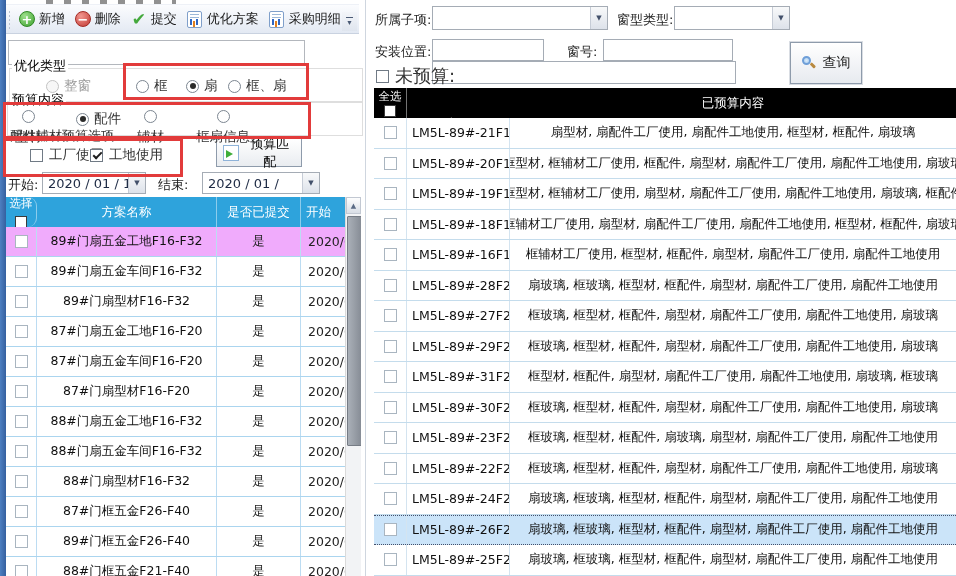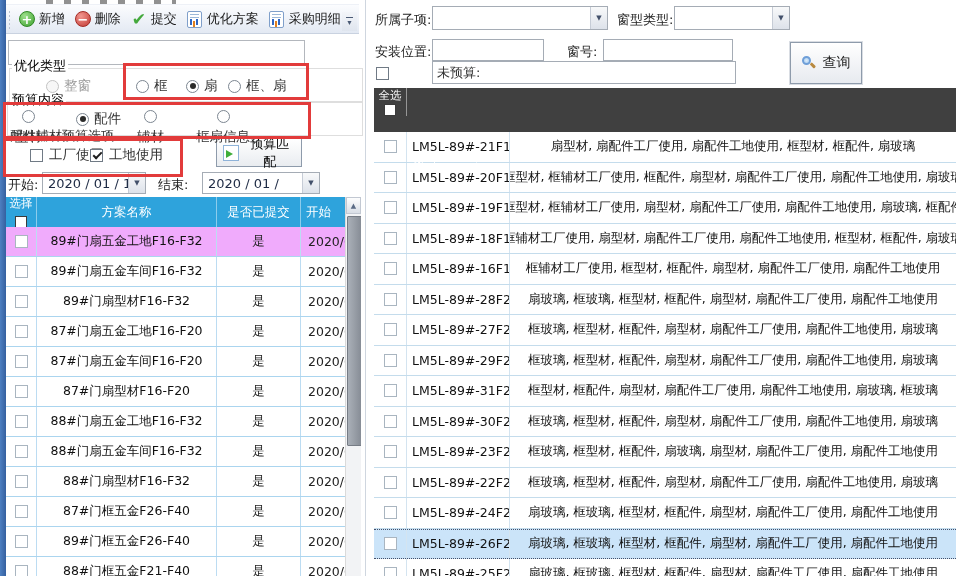--- a/index.html
+++ b/index.html
@@ -53,21 +53,21 @@
 
   .datelab{position:absolute;font-size:13px;color:#222;z-index:1;}
   .datefield{position:absolute;height:22px;border:1px solid #a5acb5;background:#fff;box-sizing:border-box;display:flex;align-items:center;}
   .datefield .val{flex:1;padding-left:5px;font-size:13px;color:#1d2a44;white-space:nowrap;overflow:hidden;}
   .drop-btn{width:16px;height:100%;background:linear-gradient(#f8f9fa,#dde2ea);border-left:1px solid #c6ccd6;display:flex;align-items:center;justify-content:center;font-size:7px;color:#42506a;cursor:pointer;flex:none;}
 
   
   .ltable{position:absolute;left:0;top:197px;width:355px;height:379px;overflow:hidden;}
   .lhead{position:absolute;left:0;top:0;width:339px;height:30px;background:#2ea3dc;display:flex;color:#fff;}
   .lhead>div{border-right:1px solid rgba(255,255,255,.45);box-sizing:border-box;}
-  .hc0{width:31px;display:flex;flex-direction:column;align-items:center;justify-content:center;gap:5px;font-size:11.5px;}
+  .hc0{width:31px;display:flex;flex-direction:column;align-items:center;justify-content:center;gap:5px;font-size:11.5px;border-radius:9px;}
   .hc1{width:180px;display:flex;align-items:center;justify-content:center;font-size:12.5px;}
   .hc2{width:84px;display:flex;align-items:center;justify-content:center;font-size:12.5px;}
   .hc3{flex:1;display:flex;align-items:center;padding-left:5px;font-size:12.5px;overflow:hidden;white-space:nowrap;border-right:0!important;}
   .hcb{border:1px solid #3b3b3b;width:12px;height:12px;}
   .lbody{position:absolute;left:0;top:30px;width:339px;}
   .lrow{display:flex;height:30px;border-bottom:1px solid #abd5ef;background:#fff;box-sizing:border-box;cursor:default;}
   .lrow.sel{background:#f0abfc;}
   .lc0{width:31px;border-right:1px solid #bcdcf2;display:flex;align-items:center;justify-content:center;box-sizing:border-box;}
   .lc1{width:180px;border-right:1px solid #bcdcf2;display:flex;align-items:center;justify-content:center;font-size:12.5px;color:#111;box-sizing:border-box;white-space:nowrap;overflow:hidden;}
   .lc2{width:84px;border-right:1px solid #bcdcf2;display:flex;align-items:center;justify-content:center;font-size:12.5px;box-sizing:border-box;}
@@ -90,21 +90,21 @@
   .combo{position:absolute;background:#fff;border:1px solid #a5acb5;box-sizing:border-box;display:flex;align-items:center;}
   .combo .val{flex:1;padding-left:5px;font-size:13px;white-space:nowrap;overflow:hidden;}
   .tinput{position:absolute;border:1px solid #a5acb5;background:#fff;box-sizing:border-box;font:inherit;font-size:13px;padding:2px 5px;}
 
   .qbtn{position:absolute;left:416px;top:42px;width:72px;height:42px;border:1px solid #8e9bab;background:linear-gradient(#ffffff,#e7eaef);display:flex;align-items:center;justify-content:center;gap:7px;font:inherit;font-size:14px;color:#1a1a1a;cursor:pointer;box-shadow:0 0 0 1px #d9dde3;}
   .mag{width:14px;height:14px;position:relative;flex:none;}
   .mag::before{content:'';position:absolute;left:0;top:0;width:9px;height:9px;border:2px solid #6f9fd8;border-radius:50%;background:radial-gradient(circle,#dcecfa,#aacdee);box-sizing:border-box;}
   .mag::after{content:'';position:absolute;left:8px;top:8px;width:6px;height:2.5px;background:#b8893f;transform:rotate(45deg);border-radius:1px;}
 
   .rtable{position:absolute;left:0;top:88px;width:582px;height:488px;overflow:hidden;}
-  .rhead{height:44px;background:#404040;display:flex;color:#fff;flex-direction:column;}
+  .rhead{height:30px;background:#000000;display:flex;color:#fff;}
   .rhead>div{border-right:1px solid rgba(255,255,255,.45);box-sizing:border-box;}
   .rh0{width:33px;display:flex;flex-direction:column;align-items:center;justify-content:center;gap:1px;font-size:11.5px;}
   .rh1{width:103px;display:flex;align-items:center;justify-content:center;font-size:12.5px;margin-top:36px;}
   .rh2{flex:1;display:flex;align-items:center;justify-content:center;font-size:12.5px;border-right:0!important;}
   .rrow{display:flex;height:30.5px;border-bottom:1px solid #c4dcec;background:#fff;box-sizing:border-box;}
   .rrow.sel{background:#cbe4f9;border-top:1px dotted #44506a;border-bottom:1px dotted #44506a;}
   .rc0{width:33px;border-right:1px solid #d4e4f0;display:flex;align-items:center;justify-content:center;box-sizing:border-box;}
   .rc1{width:103px;border-right:1px solid #d4e4f0;display:flex;align-items:center;padding-left:5px;font-size:12.5px;color:#111;box-sizing:border-box;white-space:nowrap;overflow:hidden;}
   .rc2{flex:1;display:flex;align-items:center;justify-content:center;font-size:12.5px;color:#111;white-space:nowrap;overflow:hidden;}
 </style>
@@ -347,21 +347,21 @@
       <span class="drop-btn">▼</span>
     </div>
 
     <span class="rlabel" style="left:1px;top:43px;">安装位置:</span>
     <input class="tinput" style="left: 58px; top: 39px; width: 112px; height: 22px;" value="">
     <span class="rlabel" style="left:193px;top:43px;">窗号:</span>
     <input class="tinput" style="left: 229px; top: 39px; width: 130px; height: 22px;" value="">
 
     <span class="chk" style="left:2px;top:64px;">
       <span class="cb"></span>
-      <span style="font-size:13px;margin-left:42px;">未预算:</span>
+      <span style="font-size:18px;">未预算:</span>
     </span>
     <input class="tinput" style="left: 58px; top: 61px; width: 304px; height: 23px;" value="">
 
     <button class="qbtn">
       <span class="mag"></span>
       <span>查询</span>
     </button>
 
     <div class="rtable">
       <div class="rhead">

